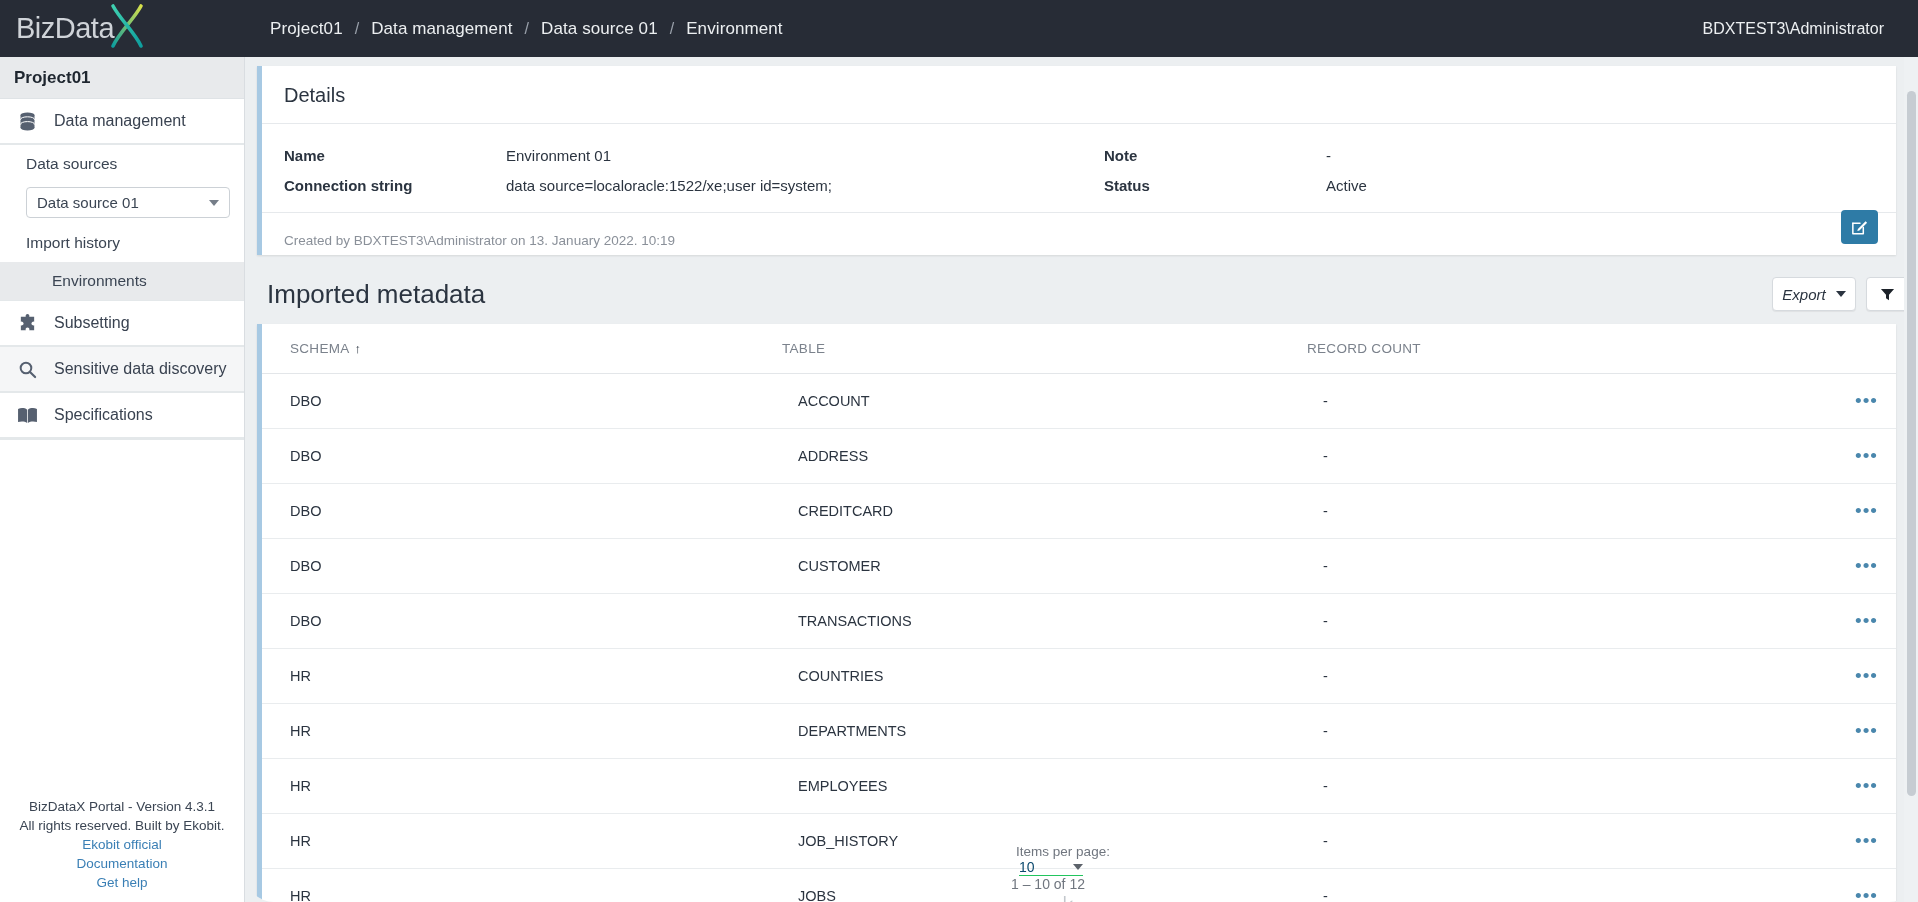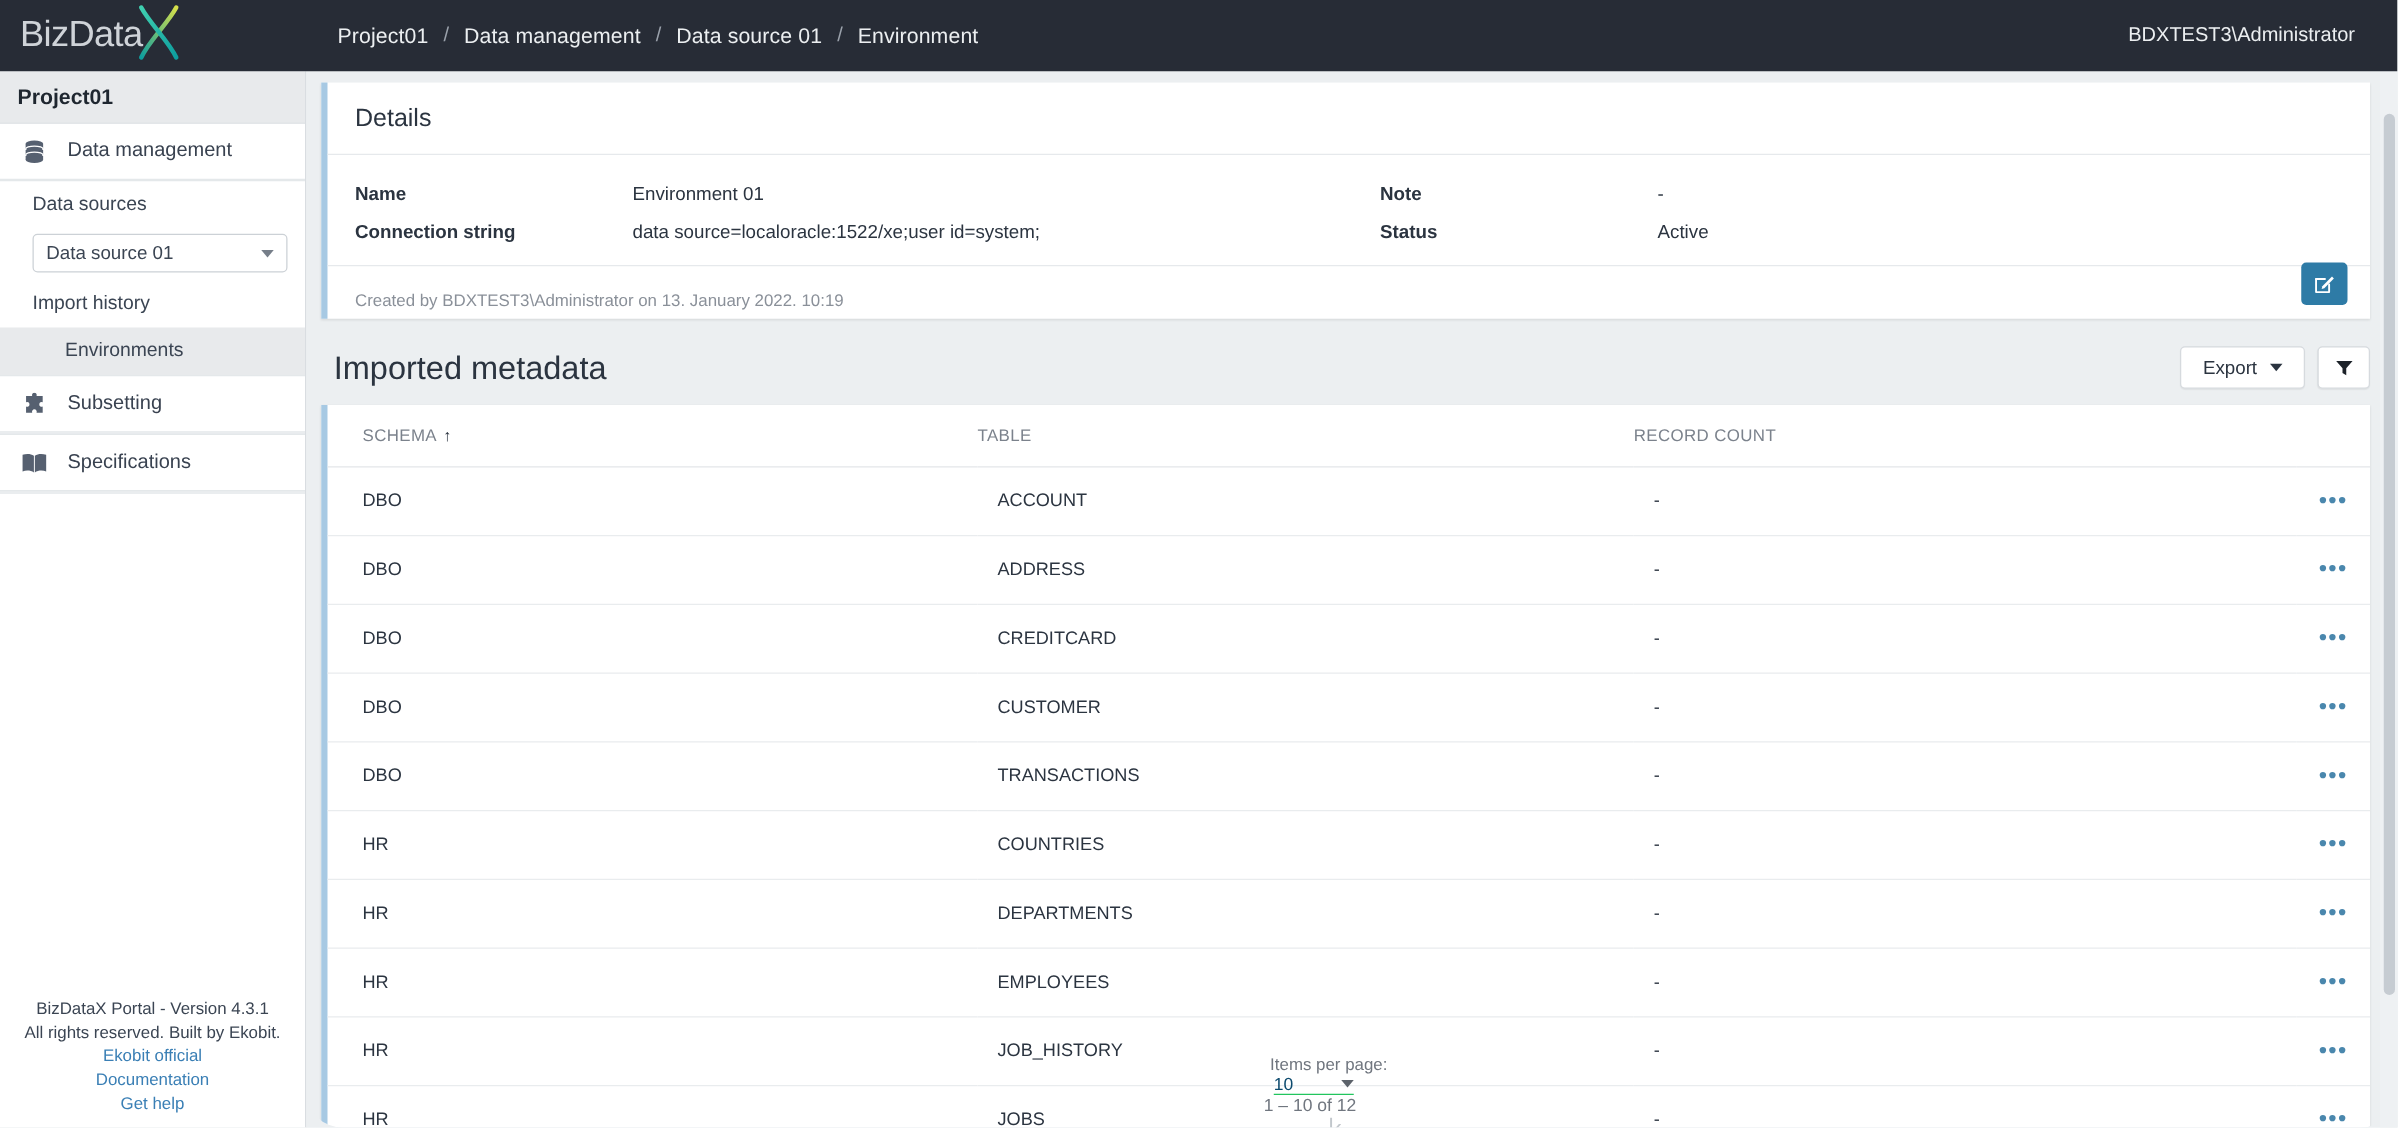--- a/index.html
+++ b/index.html
@@ -150,31 +150,31 @@
     position: absolute; right: 18px; bottom: 11px;
     width: 37px; height: 34px; border-radius: 4px;
     background: #2e7ba6; color: #fff;
     display: flex; align-items: center; justify-content: center;
     cursor: pointer; border: none;
   }
 
   
   #meta-header {
     display: flex; align-items: center;
-    margin: 17px 22px 0 12px; height: 44px;
+    margin: 17px 10px 0 12px; height: 44px;
   }
   #meta-title { font-size: 26px; color: #2b3440; padding-left: 10px; }
   #meta-actions { margin-left: auto; display: flex; gap: 10px; }
   .mbtn {
     background: #fff; border: 1px solid #d6dade; border-radius: 4px;
     height: 34px; display: flex; align-items: center; justify-content: center;
     font-size: 15px; color: #2b3440; cursor: pointer;
     box-shadow: 0 1px 1px rgba(0,0,0,.06);
   }
-  #export-btn { width: 100px; gap: 10px; }
+  #export-btn { width: 84px; gap: 10px; font-style: italic; }
   #export-btn .caret {
     width: 0; height: 0;
     border-left: 5px solid transparent;
     border-right: 5px solid transparent;
     border-top: 6px solid #2b3440;
   }
   #filter-btn { width: 42px; }
 
   
   #table-card {
@@ -321,20 +321,29 @@
   <div class="nav-top">
     <span class="nav-icon">
       <svg width="19" height="19" viewBox="0 0 20 20">
         <path d="M3 3h5.2a2 2 0 113.6 0H17v5.2a2 2 0 100 3.6V17h-5.2a2 2 0 10-3.6 0H3v-5.2a2 2 0 100-3.6V3z" fill="#566070"></path>
       </svg>
     </span>
     <span>Subsetting</span>
   </div>
   <div class="nav-divider"></div>
 
+  <div class="nav-top sel">
+    <span class="nav-icon">
+      <svg width="19" height="19" viewBox="0 0 20 20">
+        <circle cx="8.4" cy="8.4" r="5.6" fill="none" stroke="#566070" stroke-width="2.1"></circle>
+        <line x1="12.6" y1="12.6" x2="18" y2="18" stroke="#566070" stroke-width="2.3" stroke-linecap="round"></line>
+      </svg>
+    </span>
+    <span>Sensitive data discovery</span>
+  </div>
   <div class="nav-divider"></div>
 
   <div class="nav-top">
     <span class="nav-icon">
       <svg width="21" height="17" viewBox="0 0 22 18">
         <path d="M1 2c3-1.2 7-1.2 9.6.8V17C8 15 4 15 1 16V2z" fill="#566070"></path>
         <path d="M21 2c-3-1.2-7-1.2-9.6.8V17c2.6-2 6.6-2 9.6-1V2z" fill="#566070"></path>
       </svg>
     </span>
     <span>Specifications</span>

